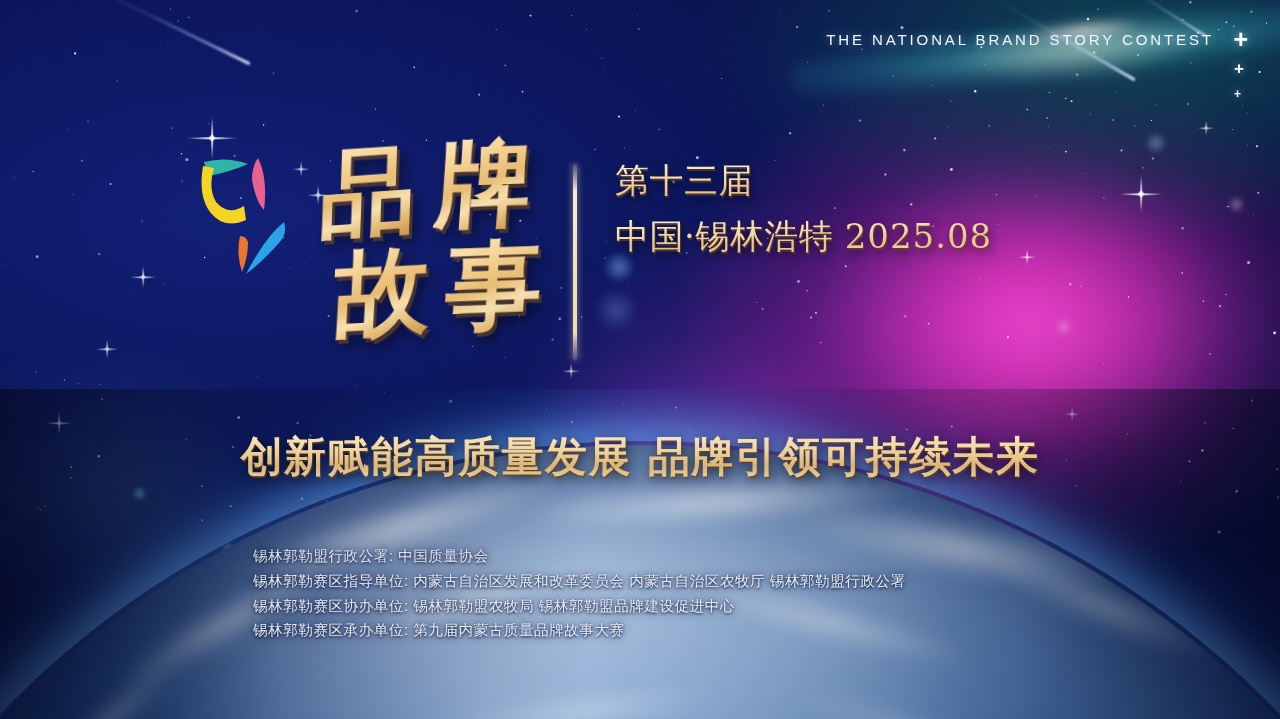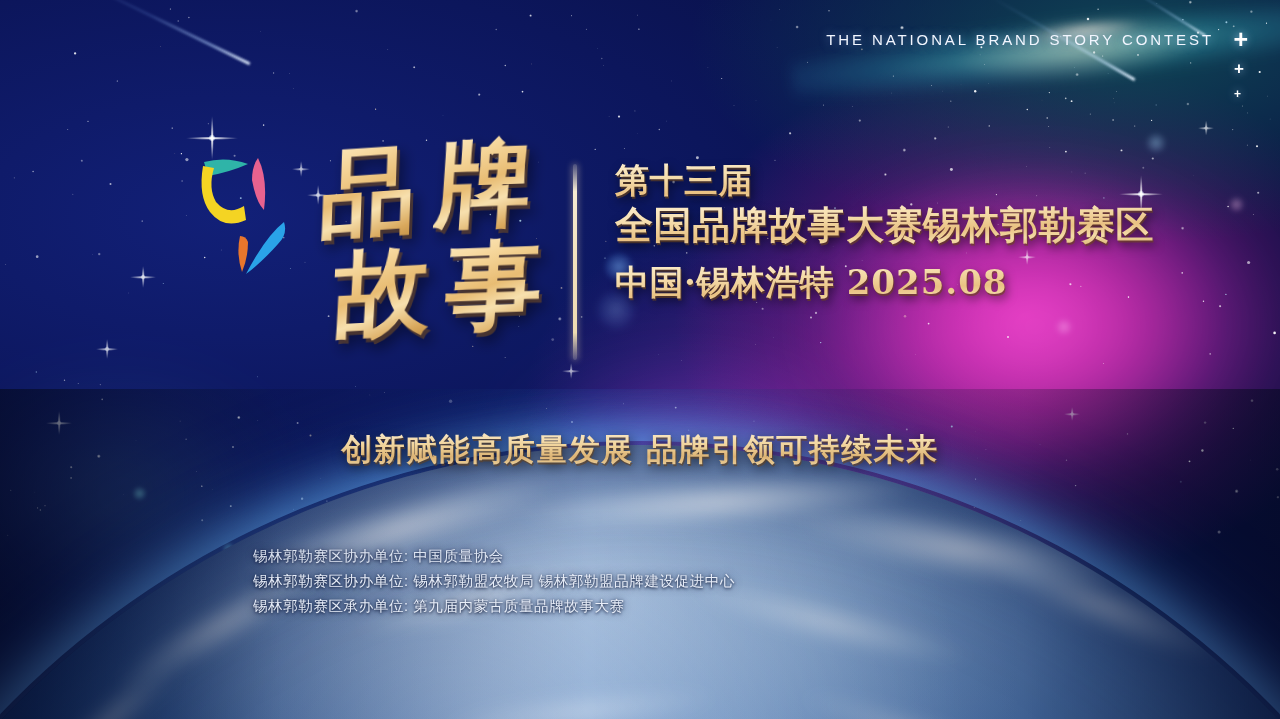--- a/index.html
+++ b/index.html
@@ -164,37 +164,37 @@
     position:absolute;left:573px;top:164px;width:4px;height:196px;
     background:linear-gradient(to bottom, rgba(250,235,200,.25) 0%, #f7ecd2 14%, #f3e2bd 50%, #efdcb2 86%, rgba(250,235,200,.25) 100%);
     box-shadow:0 0 7px rgba(255,230,180,.6);
     border-radius:2px;
   }
 
   
   .headline{position:absolute;left:615px;top:158px;width:620px;}
   .hl{
     font-family:"DejaVu Serif","Liberation Serif",serif;
-    font-weight:700;
+    font-weight:400;
     letter-spacing:.5px;
     background:linear-gradient(178deg,#fdf0d4 0%,#f6dfb0 30%,#e9c182 58%,#f3daa6 74%,#cfa055 100%);
     -webkit-background-clip:text;background-clip:text;color:transparent;
     filter:drop-shadow(1px 2px 0 rgba(110,70,24,.6)) drop-shadow(2px 4px 5px rgba(0,0,0,.5));
     white-space:nowrap;
   }
   .hl.l1{font-size:34px;line-height:44px;}
   .hl.l2,.hl.l3,.hl.l4{font-size:38px;line-height:46px;}
   .hl.l5{font-size:34px;line-height:44px;margin-top:12px;}
   .hl.l5 .yr{font-family:"DejaVu Serif","Liberation Serif",serif;letter-spacing:1px;}
 
   
   .slogan{
     position:absolute;left:0;right:0;top:429px;text-align:center;
     font-family:"DejaVu Serif","Liberation Serif",serif;
-    font-weight:700;font-size:31px;letter-spacing:1.5px;
+    font-weight:700;font-size:42px;letter-spacing:1.5px;
     background:linear-gradient(180deg,#fbecd0 0%,#f0d39a 40%,#dcb374 66%,#f2dfb2 100%);
     -webkit-background-clip:text;background-clip:text;color:transparent;
     filter:drop-shadow(1px 2px 0 rgba(105,66,22,.55)) drop-shadow(2px 3px 6px rgba(0,0,0,.55));
     white-space:nowrap;
   }
 
   
   .orgs{
     position:absolute;left:253px;top:544px;
     color:#e8eef9;font-size:14.5px;line-height:24.8px;
@@ -681,25 +681,25 @@
     <span class="c1">品</span>
     <span class="c2">牌</span>
     <span class="c3">故</span>
     <span class="c4">事</span>
   </div>
 
   <div class="divider"></div>
 
   <div class="headline">
     <div class="hl l1">第十三届</div>
-    <div class="hl l2">全国品牌故事大赛锡林郭勒赛区</div>
     <div class="hl l5"><span>中国·锡林浩特</span> <span class="yr">2025.08</span></div>
   </div>
 
   <div class="slogan">创新赋能高质量发展  品牌引领可持续未来</div>
 
   <div class="orgs">
-    <span class="line">锡林郭勒赛区协办单位: 中国质量协会</span>
+    <span class="line">锡林郭勒盟行政公署: 中国质量协会</span>
+    <span class="line">锡林郭勒赛区指导单位: 内蒙古自治区发展和改革委员会  内蒙古自治区农牧厅  锡林郭勒盟行政公署</span>
     <span class="line">锡林郭勒赛区协办单位: 锡林郭勒盟农牧局  锡林郭勒盟品牌建设促进中心</span>
     <span class="line">锡林郭勒赛区承办单位: 第九届内蒙古质量品牌故事大赛</span>
   </div>
 
 </div>
 
 </body></html>

